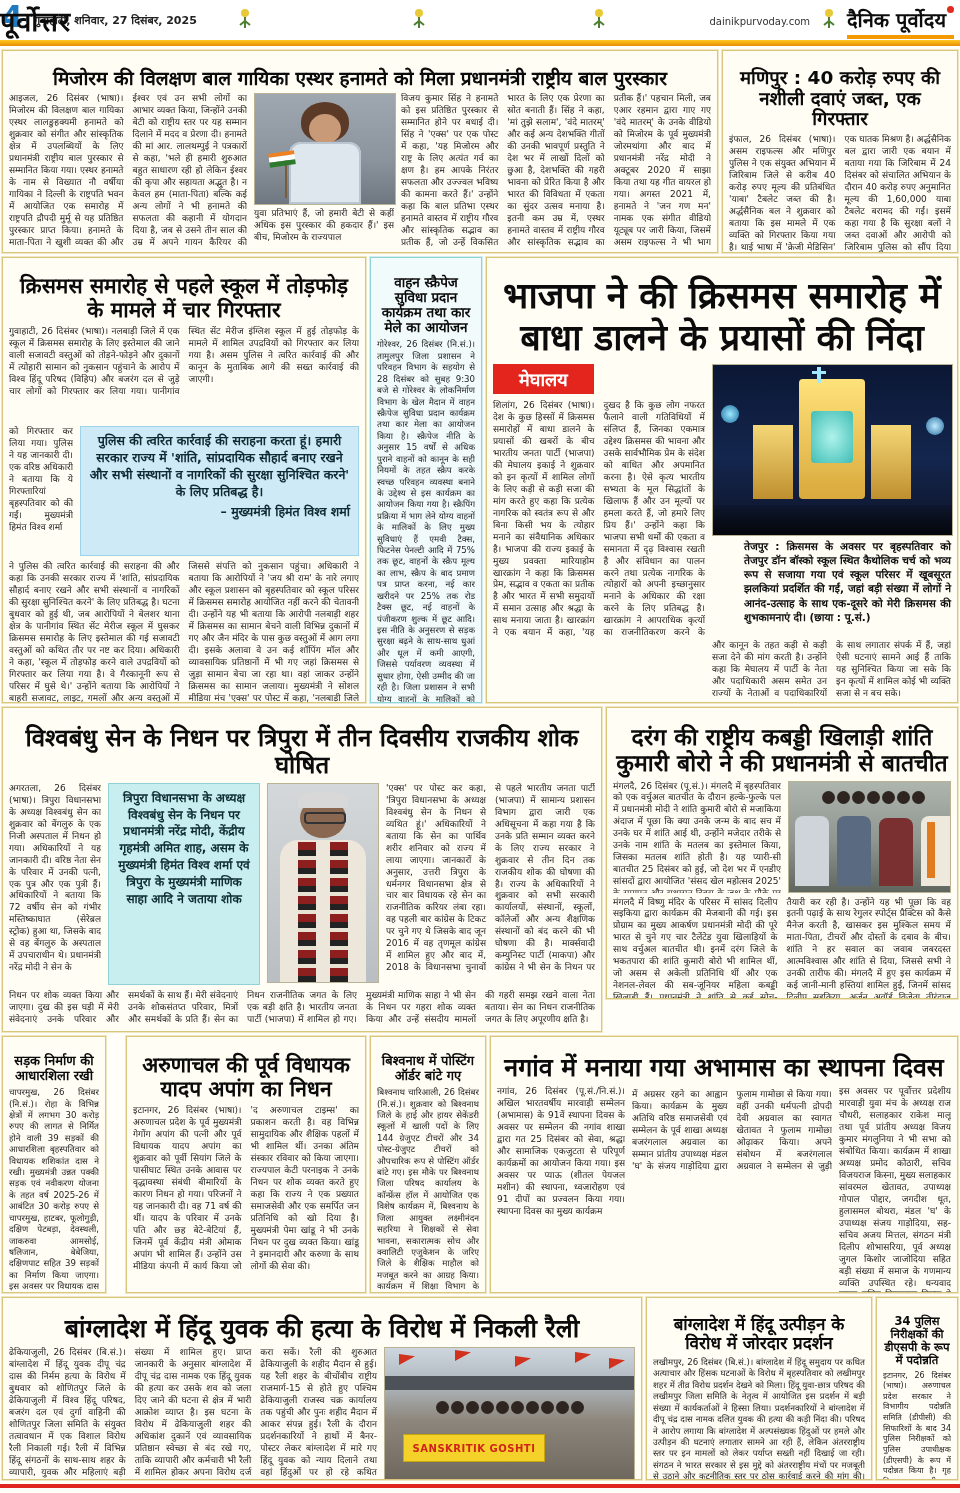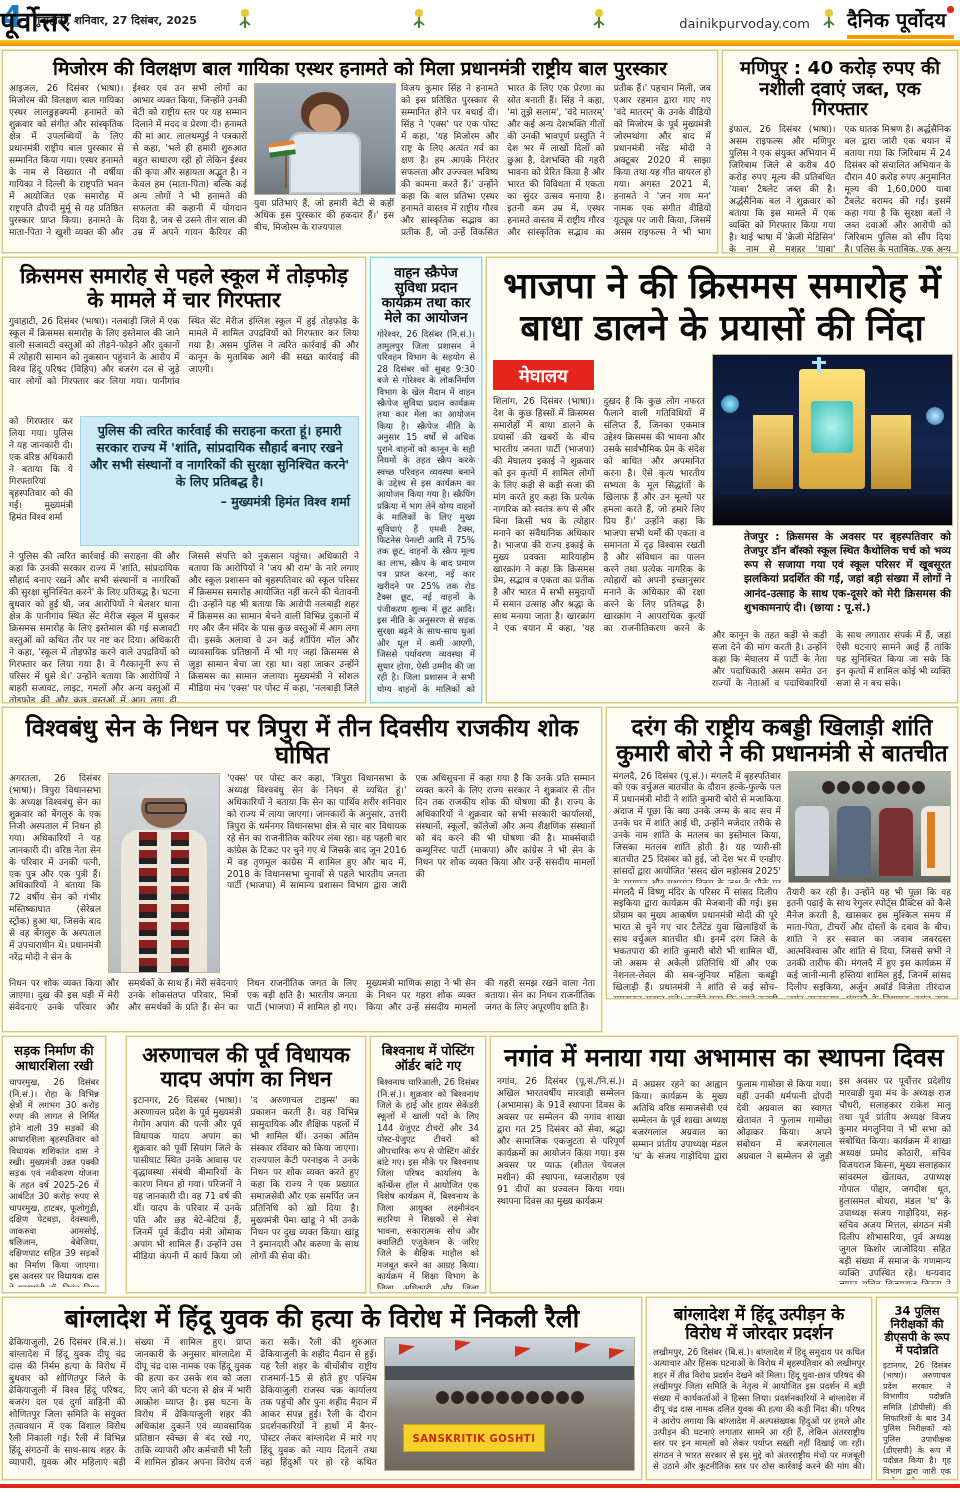--- a/index.html
+++ b/index.html
@@ -3,40 +3,40 @@
 <meta charset="utf-8">
 <style>
   html,body{margin:0;padding:0;background:#e9e7e0;}
   #page{position:relative;width:960px;height:1493px;background:#fffef9;margin:0 auto;
         font-family:"DejaVu Sans",sans-serif;color:#1a1a1a;overflow:hidden;}
   
   #masthead{position:absolute;left:0;top:0;width:960px;height:40px;background:#fff;}
   .pageno{position:absolute;left:2px;top:2px;font-size:30px;font-weight:800;color:#1f7ac0;line-height:1;}
   .dateline{position:absolute;left:34px;top:12px;font-size:11px;font-weight:700;color:#222;}
   .edition{position:absolute;left:0;right:0;top:2px;font-size:27px;font-weight:800;color:#0c0c0c;letter-spacing:1px;}
-  .site{position:absolute;right:150px;top:16px;font-size:13px;color:#333;}
+  .site{position:absolute;right:150px;top:16px;font-size:10px;color:#333;}
   .brand{position:absolute;right:6px;top:6px;font-size:20px;font-weight:800;color:#0c0c0c;border-bottom:4px solid #f39a00;padding-bottom:2px;}
   .brand-dot{display:inline-block;width:7px;height:7px;border-radius:50%;background:#e02b20;vertical-align:top;margin-left:1px;}
   .gold-strip{position:absolute;left:0;top:40px;width:960px;height:6px;background:linear-gradient(#ffc820,#e88d00);}
   .flower{position:absolute;top:8px;width:14px;height:22px;}
   
   .box{position:absolute;box-sizing:border-box;border:1px solid #d9c57c;outline:1px solid #efe6c2;
-       background:#fffdf4;padding:6px 6px;overflow:hidden;}
+       background:#fffdf4;padding:16px 6px;overflow:hidden;}
   .hl{font-weight:800;text-align:center;color:#0b0b0b;line-height:1.12;margin:1px 0 4px 0;}
   .body{font-size:9px;line-height:1.33;text-align:justify;color:#232323;}
   .cols2{column-count:2;column-gap:9px;}
   .cols3{column-count:3;column-gap:9px;}
   .cols5{column-count:5;column-gap:9px;}
   .row{display:flex;gap:7px;align-items:flex-start;}
   .quote-box{background:#cdeaf6;border:1px solid #9fd4e8;padding:6px 8px;text-align:center;
              font-weight:700;font-size:12.5px;line-height:1.35;color:#102a33;}
   .cyan-note{background:#c9eef0;border:1px solid #8fd2d8;padding:6px 5px;text-align:center;
              font-weight:700;font-size:12px;line-height:1.4;color:#0e2e33;}
   .tag-red{display:inline-block;background:#e4251d;color:#fff;font-weight:800;font-size:18px;
-           padding:3px 26px;margin:6px 0 6px 0;}
+           padding:3px 26px;margin:0 0 6px 0;}
   .caption{font-size:10.5px;font-weight:700;line-height:1.35;text-align:justify;color:#111;margin-top:3px;margin-left:32px;}
   .photo{position:relative;overflow:hidden;border:1px solid #b9b295;background:#888;flex:none;}
   
   .abs{position:absolute;}
   .head-dot{width:13px;height:13px;border-radius:50%;background:#2e2520;display:inline-block;margin:1px;}
   .flagbar{height:4px;width:100%;}
   #redline{position:absolute;left:0;top:1484px;width:960px;height:4px;background:#e02420;}
 </style>
 </head>
 <body>
@@ -135,20 +135,21 @@
         <div class="caption">तेजपुर : क्रिसमस के अवसर पर बृहस्पतिवार को तेजपुर डॉन बॉस्को स्कूल स्थित कैथोलिक चर्च को भव्य रूप से सजाया गया एवं स्कूल परिसर में खूबसूरत झलकियां प्रदर्शित की गईं, जहां बड़ी संख्या में लोगों ने आनंद-उत्साह के साथ एक-दूसरे को मेरी क्रिसमस की शुभकामनाएं दी।  (छाया : पू.सं.)</div>
         <div class="body cols2" style="height:62px;overflow:hidden;margin-top:16px">और कानून के तहत कड़ी से कड़ी सजा देने की मांग करती है। उन्होंने कहा कि मेघालय में पार्टी के नेता और पदाधिकारी असम समेत उन राज्यों के नेताओं व पदाधिकारियों के साथ लगातार संपर्क में हैं, जहां ऐसी घटनाएं सामने आई हैं ताकि यह सुनिश्चित किया जा सके कि इन कृत्यों में शामिल कोई भी व्यक्ति सजा से न बच सके।</div>
       </div>
     </div>
   </div>
 
   <div class="box" style="left:2px;top:707px;width:600px;height:325px">
     <div class="hl" style="font-size:24px">विश्वबंधु सेन के निधन पर त्रिपुरा में तीन दिवसीय राजकीय शोक घोषित</div>
     <div class="row">
       <div class="body" style="width:92px;height:200px;overflow:hidden">अगरतला, 26 दिसंबर (भाषा)। त्रिपुरा विधानसभा के अध्यक्ष विश्वबंधु सेन का शुक्रवार को बेंगलुरु के एक निजी अस्पताल में निधन हो गया। अधिकारियों ने यह जानकारी दी। वरिष्ठ नेता सेन के परिवार में उनकी पत्नी, एक पुत्र और एक पुत्री हैं। अधिकारियों ने बताया कि 72 वर्षीय सेन को गंभीर मस्तिष्काघात (सेरेब्रल स्ट्रोक) हुआ था, जिसके बाद से वह बेंगलुरु के अस्पताल में उपचाराधीन थे। प्रधानमंत्री नरेंद्र मोदी ने सेन के</div>
+      <div class="cyan-note" style="width:140px;height:188px;flex:none">त्रिपुरा विधानसभा के अध्यक्ष विश्वबंधु सेन के निधन पर प्रधानमंत्री नरेंद्र मोदी, केंद्रीय गृहमंत्री अमित शाह, असम के मुख्यमंत्री हिमंत विश्व शर्मा एवं त्रिपुरा के मुख्यमंत्री माणिक साहा आदि ने जताया शोक</div>
       <div class="photo" style="width:110px;height:198px;background:linear-gradient(180deg,#d4d8da,#b9bec2)">
         <div class="abs" style="left:32px;top:14px;width:46px;height:40px;border-radius:50%;background:#8a6750"></div>
         <div class="abs" style="left:30px;top:8px;width:50px;height:16px;border-radius:50% 50% 0 0;background:#d8d8d8"></div>
         <div class="abs" style="left:36px;top:28px;width:38px;height:8px;border:2px solid #333;border-radius:4px;background:transparent"></div>
         <div class="abs" style="left:12px;top:56px;width:86px;height:142px;border-radius:18px 18px 0 0;background:#ece7da"></div>
         <div class="abs" style="left:30px;top:58px;width:18px;height:140px;background:repeating-linear-gradient(180deg,#8e1f1f 0 8px,#222 8px 14px,#e8e2d2 14px 18px)"></div>
         <div class="abs" style="left:62px;top:58px;width:18px;height:140px;background:repeating-linear-gradient(180deg,#8e1f1f 0 8px,#222 8px 14px,#e8e2d2 14px 18px)"></div>
       </div>
       <div class="body cols2" style="flex:1;height:200px;overflow:hidden">
         <span>'एक्स' पर पोस्ट कर कहा, 'त्रिपुरा विधानसभा के अध्यक्ष विश्वबंधु सेन के निधन से व्यथित हूं।' अधिकारियों ने बताया कि सेन का पार्थिव शरीर शनिवार को राज्य में लाया जाएगा। जानकारों के अनुसार, उत्तरी त्रिपुरा के धर्मनगर विधानसभा क्षेत्र से चार बार विधायक रहे सेन का राजनीतिक करियर लंबा रहा। वह पहली बार कांग्रेस के टिकट पर चुने गए थे जिसके बाद जून 2016 में वह तृणमूल कांग्रेस में शामिल हुए और बाद में, 2018 के विधानसभा चुनावों से पहले भारतीय जनता पार्टी (भाजपा) में</span>

